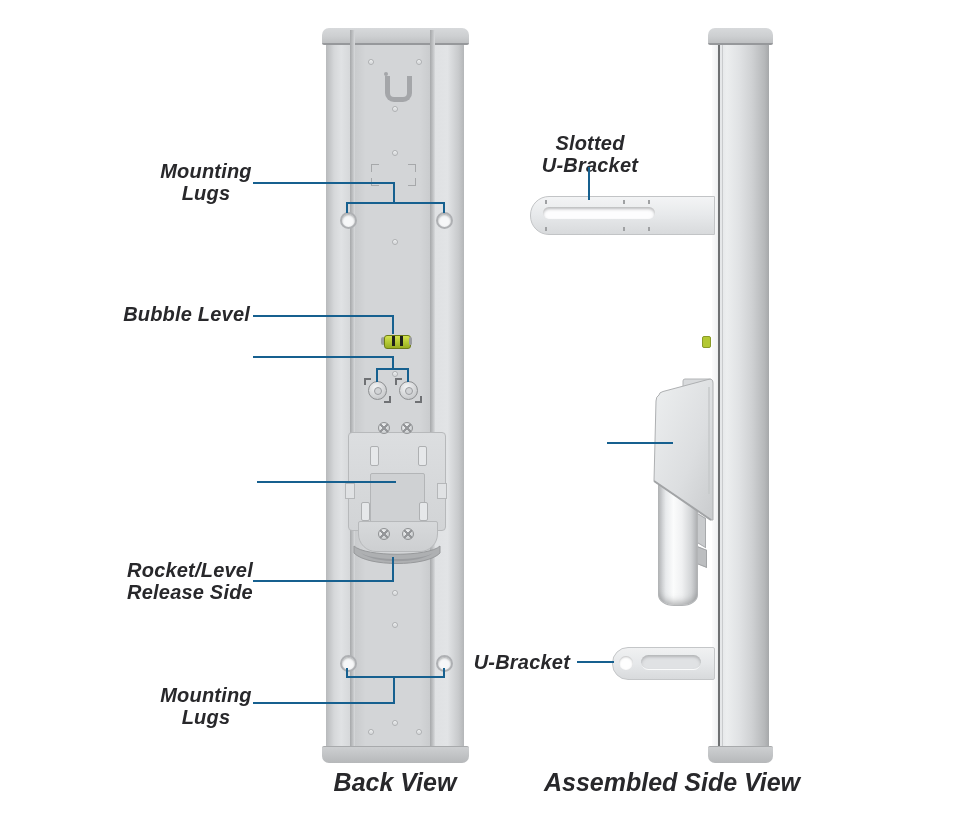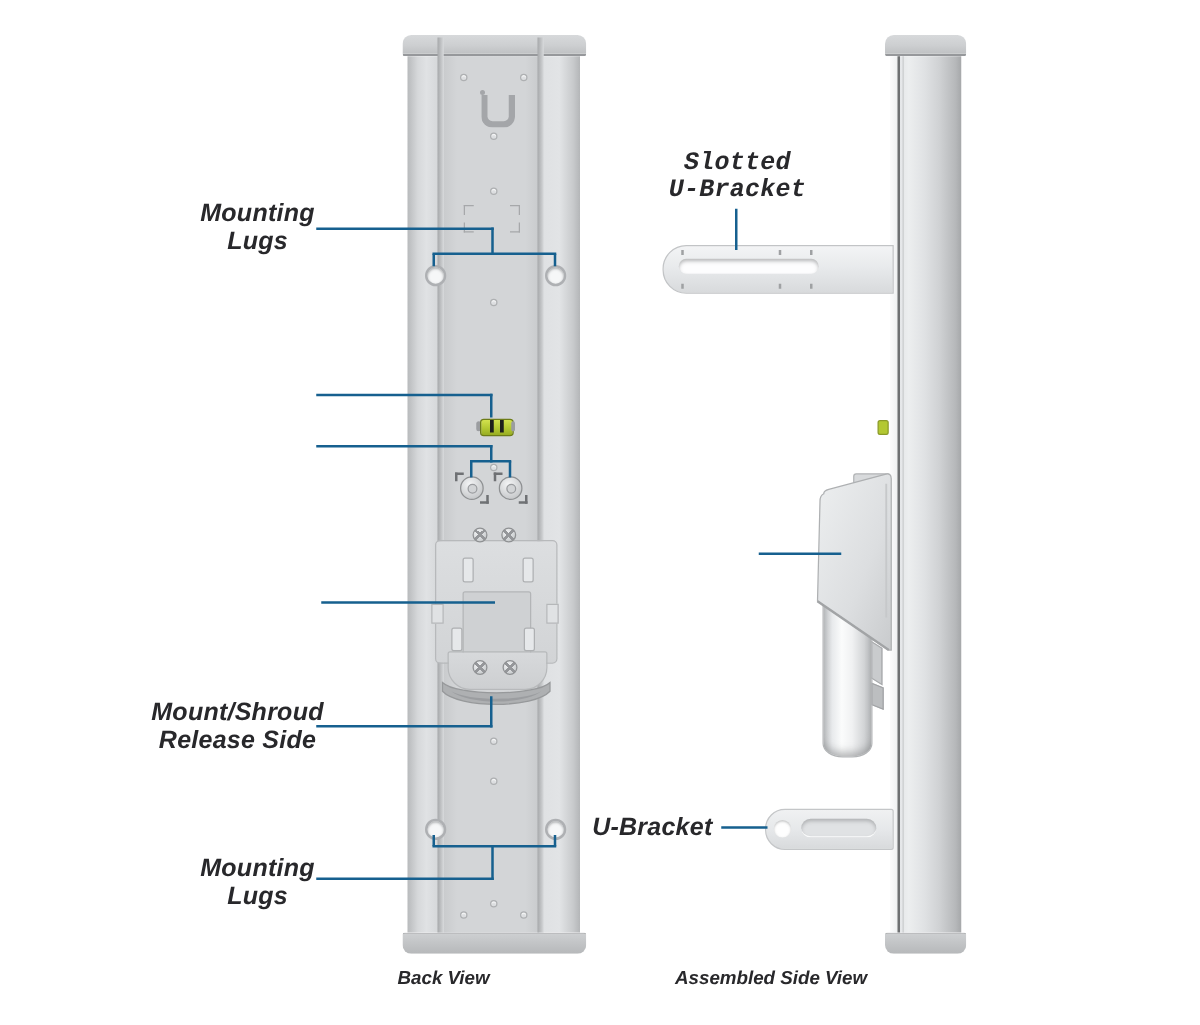--- a/index.html
+++ b/index.html
@@ -3,22 +3,22 @@
 <meta charset="utf-8">
 <style>
   html,body{margin:0;padding:0;background:#fff;}
   .canvas{position:relative;width:960px;height:820px;background:#ffffff;overflow:hidden;
           font-family:"Liberation Sans",sans-serif;}
   .abs{position:absolute;}
   
   .lbl{position:absolute;font-style:italic;font-weight:700;font-size:20px;line-height:22px;
        color:#28282b;letter-spacing:0.2px;}
   .lbl span{display:block;}
-  .cap{position:absolute;font-style:italic;font-weight:700;font-size:15px;line-height:25px;
-       color:#28282b;text-align:left;}
+  .cap{position:absolute;font-style:italic;font-weight:700;font-size:25px;line-height:25px;
+       color:#28282b;text-align:center;}
   .tc{text-align:center;} .tr{text-align:right;}
   
   .ll{position:absolute;background:#16608f;z-index:40;}
   
   .cap-top{position:absolute;border-radius:7px 7px 2px 2px;
        background:linear-gradient(180deg,#d7d9db 0%,#cdcfd1 55%,#bfc1c3 100%);
        border-bottom:2px solid #96989b;z-index:5;}
   .cap-bot{position:absolute;border-radius:2px 2px 7px 7px;
        background:linear-gradient(180deg,#cdcfd1 0%,#b6b8ba 100%);
        border-top:1px solid #a8aaac;z-index:5;}
@@ -205,29 +205,32 @@
   <div class="ll" style="left:443px;top:668px;width:2px;height:9px;"></div>
 
   <div class="ll" style="left:588px;top:167px;width:2px;height:33px;"></div>
   <div class="ll" style="left:607px;top:442px;width:66px;height:2px;"></div>
   <div class="ll" style="left:577px;top:661px;width:37px;height:2px;"></div>
 
   <div class="lbl tc" style="left:140px;top:160px;width:132px;">
     <span>Mounting</span>
     <span>Lugs</span>
   </div>
+  <div class="lbl tr" style="left:80px;top:303px;width:170px;">
+    <span>Bubble Level</span>
+  </div>
   <div class="lbl tc" style="left:110px;top:559px;width:160px;">
-    <span>Mount/Shroud</span>
+    <span>Rocket/Level</span>
     <span>Release Side</span>
   </div>
   <div class="lbl tc" style="left:140px;top:684px;width:132px;">
     <span>Mounting</span>
     <span>Lugs</span>
   </div>
-  <div class="lbl tc" style="left:528px;top:120px;width:124px;font-family:Liberation Mono, monospace;">
+  <div class="lbl tc" style="left:528px;top:132px;width:124px;">
     <span>Slotted</span>
     <span>U-Bracket</span>
   </div>
   <div class="lbl tr" style="left:440px;top:651px;width:130px;">
     <span>U-Bracket</span>
   </div>
 
   <div class="cap" style="left:318px;top:770px;width:154px;">Back View</div>
   <div class="cap" style="left:540px;top:770px;width:264px;">
     <span style="display:block;">Assembled Side View</span>

